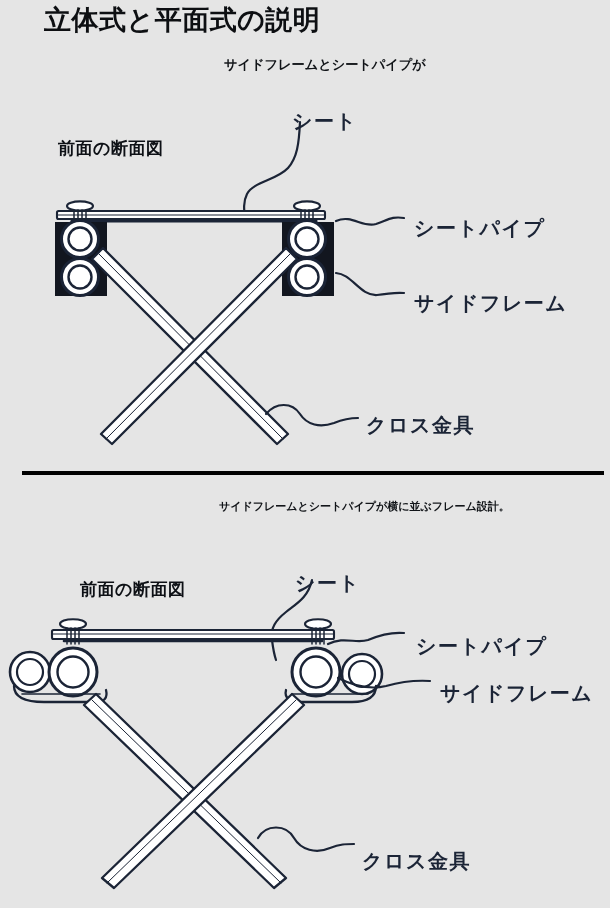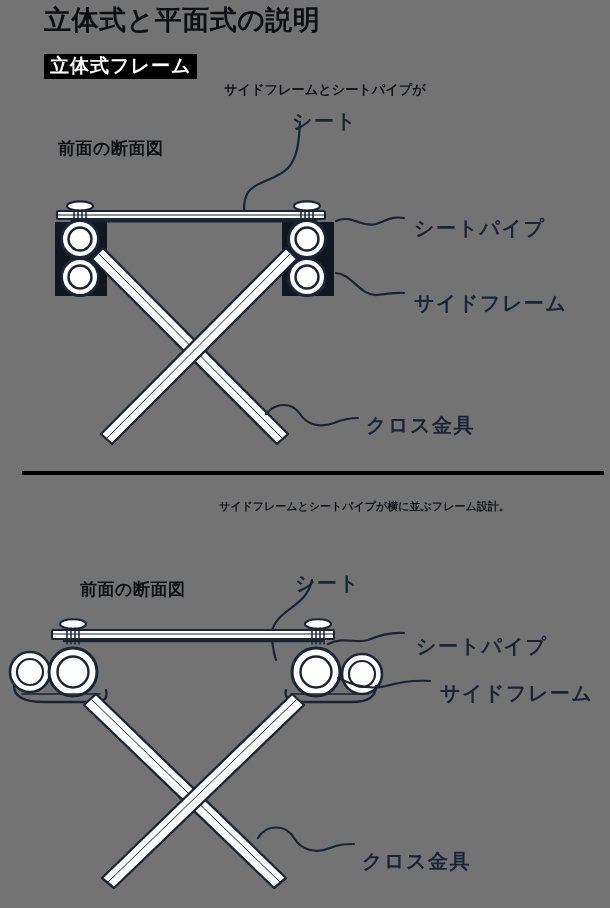--- a/index.html
+++ b/index.html
@@ -13,21 +13,21 @@
     position: relative;
     overflow: hidden;
     font-family: "Liberation Sans", "DejaVu Sans", sans-serif;
     color: #111418;
     -webkit-font-smoothing: antialiased;
   }
 
   .page {
     position: absolute;
     inset: 0;
-    background: #737373;
+    background: #e5e5e5;
   }
 
   
   .page-title {
     position: absolute;
     left: 44px;
     top: 2px;
     font-size: 27px;
     font-weight: 700;
     letter-spacing: 0.5px;
@@ -52,21 +52,21 @@
 
   
   .desc {
     position: absolute;
     font-size: 13.2px;
     font-weight: 600;
     line-height: 1.25;
     color: #111418;
     white-space: nowrap;
   }
-  .desc.solid-desc { left: 224px; top: 57px; margin-top: 25px; }
+  .desc.solid-desc { left: 224px; top: 57px; }
   .desc.flat-desc  { left: 219px; top: 500px; font-size: 11px; }
   .desc .line { display: block; }
 
   
   .divider {
     position: absolute;
     left: 22px;
     top: 471px;
     width: 582px;
     height: 4px;
@@ -111,21 +111,20 @@
                    font-family: "Liberation Sans", sans-serif;
                    font-size: 17px; letter-spacing: 0.5px; color: #0d1015; }
 </style>
 </head>
 <body>
 
 <div class="page">
 
   <div class="page-title">立体式と平面式の説明</div>
 
-  <div class="badge solid-type">立体式フレーム</div>
 
   <div class="desc solid-desc">
     <span class="line">サイドフレームとシートパイプが</span>
   </div>
 
   <div class="callout c1-section">前面の断面図</div>
 
   <div class="callout c1-seat">シート</div>
   <div class="callout c1-seatpipe">シートパイプ</div>
   <div class="callout c1-sideframe">サイドフレーム</div>

